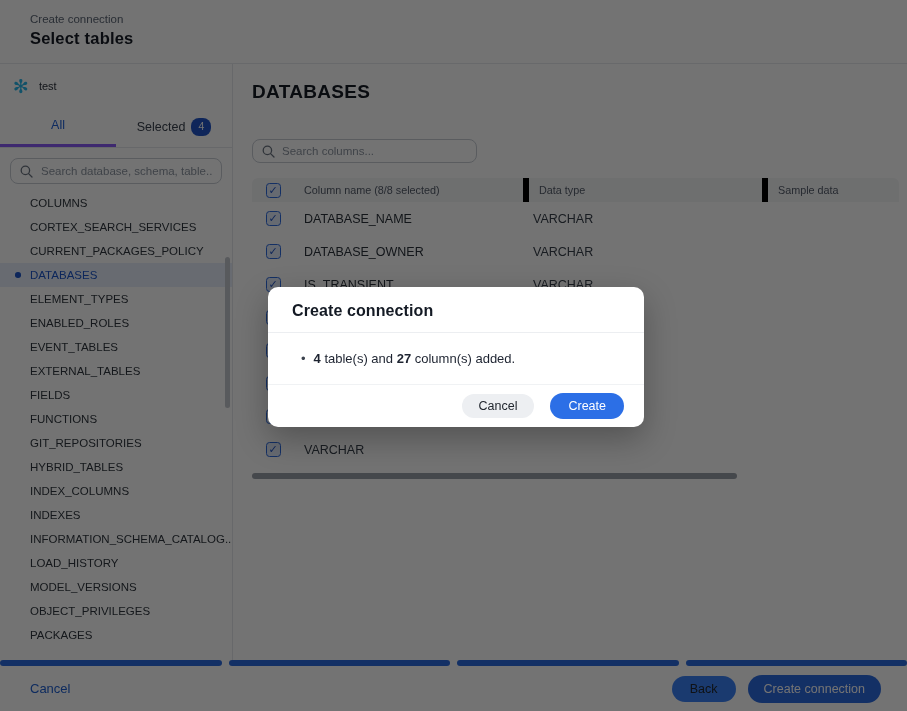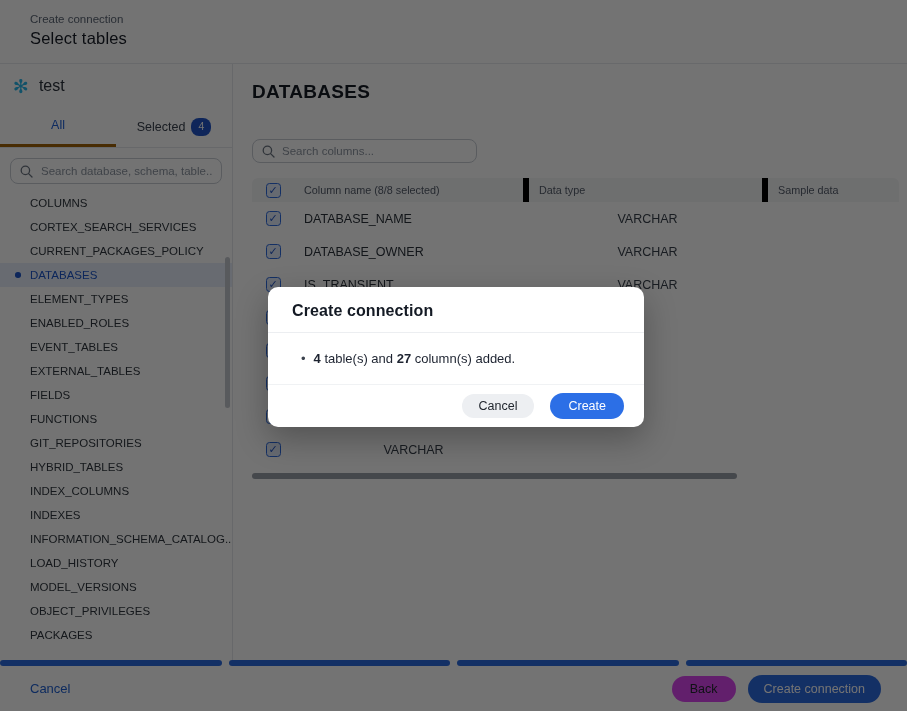--- a/index.html
+++ b/index.html
@@ -6,33 +6,33 @@
   html,body { width:907px; height:711px; }
   body {
     font-family:"Liberation Sans","DejaVu Sans",sans-serif;
     background:#ffffff; position:relative; overflow:hidden;
     color:#20252d;
   }
 
   
   .top-header { height:64px; padding:13px 0 0 30px; border-bottom:1px solid #e7e9ed; }
   .breadcrumb { font-size:11.5px; color:#5c6675; }
-  .page-title { font-size:16.5px; font-weight:400; color:#171c26; margin-top:4px; letter-spacing:.2px; }
+  .page-title { font-size:16.5px; font-weight:700; color:#171c26; margin-top:4px; letter-spacing:.2px; }
 
   
   .body-row { display:flex; height:596px; }
 
   
   .sidebar { width:233px; border-right:1px solid #e4e7eb; position:relative; overflow:hidden; }
   .conn-row { height:44px; display:flex; align-items:center; gap:10px; padding-left:13px; }
   .logo-glyph { color:#29b5e8; font-size:19px; font-weight:700; line-height:1; }
-  .conn-name { font-size:16px; color:#2b313b; }
+  .conn-name { font-size:11px; color:#2b313b; }
   .tabs { display:flex; border-bottom:1px solid #e4e7eb; }
   .tab { width:50%; text-align:center; padding:10px 0 11px; font-size:12.5px; color:#3a424e; cursor:pointer; position:relative; }
-  .tab.active { color:#1f5fd6; border-bottom:3px solid #a16207; padding-bottom:8px; }
+  .tab.active { color:#1f5fd6; border-bottom:3px solid #8b5cf6; padding-bottom:8px; }
   .badge { display:inline-block; background:#2356c7; color:#fff; font-size:10.5px; line-height:1;
            padding:3px 7px 4px; border-radius:8px; margin-left:6px; vertical-align:1px; }
   .search-box { position:relative; margin:10px 10px 7px; }
   .search-box svg { position:absolute; left:9px; top:6px; }
   .search-box input {
     width:100%; height:26px; border:1px solid #c7ccd3; border-radius:8px;
     padding:0 8px 0 30px; font-size:11.5px; color:#2b313b; background:#fff; outline:none;
     font-family:"Liberation Sans","DejaVu Sans",sans-serif;
   }
   .search-box input::placeholder { color:#8d95a1; }
@@ -63,34 +63,34 @@
               font-size:10.8px; color:#545d6a; }
   .t-header .hcell { padding-left:10px; height:100%; display:flex; align-items:center; }
   .t-header .hcell.bordered { border-left:6px solid #000000; }
   .t-row { display:grid; grid-template-columns:42px 229px 239px 1fr; height:33px; align-items:center;
            font-size:12.5px; color:#2a313a; background:#fff; }
   .t-row .cell { padding-left:10px; }
   .cb-wrap { display:flex; justify-content:center; align-items:center; }
   .checkbox { width:15px; height:15px; border:1.5px solid #2e6ade; border-radius:3.5px;
               background:#e3ecfb; color:#2355c4; font-size:11px; font-weight:700;
               display:flex; align-items:center; justify-content:center; line-height:1; cursor:pointer; }
-  .type-cell { color:#39414c;text-align:center; }
+  .type-cell { color:#39414c; }
   .h-scrollbar { width:647px; height:7px; margin-top:7px; position:relative; }
   .h-scroll-thumb { position:absolute; left:0; top:0; width:485px; height:6px;
               background:#9aa0a8; border-radius:3px; }
 
   
   .progress { position:absolute; top:660px; left:0; width:907px; height:6px; display:flex; gap:7px; }
   .progress .seg { flex:1; background:#2c6be0; border-radius:3px; }
   .footer { position:absolute; top:666px; left:0; width:907px; height:45px; background:#fff;
             display:flex; align-items:center; }
   .footer-cancel { margin-left:30px; font-size:13px; color:#2161d2; cursor:pointer; }
   .footer-right { margin-left:auto; margin-right:26px; display:flex; align-items:center; gap:12px; }
   .btn { border:none; cursor:pointer; font-family:"Liberation Sans","DejaVu Sans",sans-serif; }
-  .btn-back { background:#d946ef; color:#22272f; font-size:12.5px; padding:6px 18px; border-radius:14px; }
+  .btn-back { background:#3b82f6; color:#22272f; font-size:12.5px; padding:6px 18px; border-radius:14px; }
   .btn-primary { background:#2c6be0; color:#fff; font-size:12.5px; padding:7px 16px; border-radius:15px; }
 
   
   .dim-overlay { position:absolute; inset:0; background:rgba(0,0,0,0.55); z-index:50; }
   .modal { position:absolute; left:268px; top:287px; width:376px; height:140px; background:#fff;
            border-radius:10px; z-index:60; box-shadow:0 12px 32px rgba(0,0,0,.28); display:flex; flex-direction:column; }
   .modal-header { padding:15px 24px 12px; border-bottom:1px solid #eceef1; }
   .modal-title { font-size:16px; font-weight:700; color:#141a24; letter-spacing:.1px; }
   .modal-body { flex:1; display:flex; align-items:center; padding-left:33px; font-size:13px; color:#1d2330;
                 border-bottom:1px solid #f0f2f4; }

